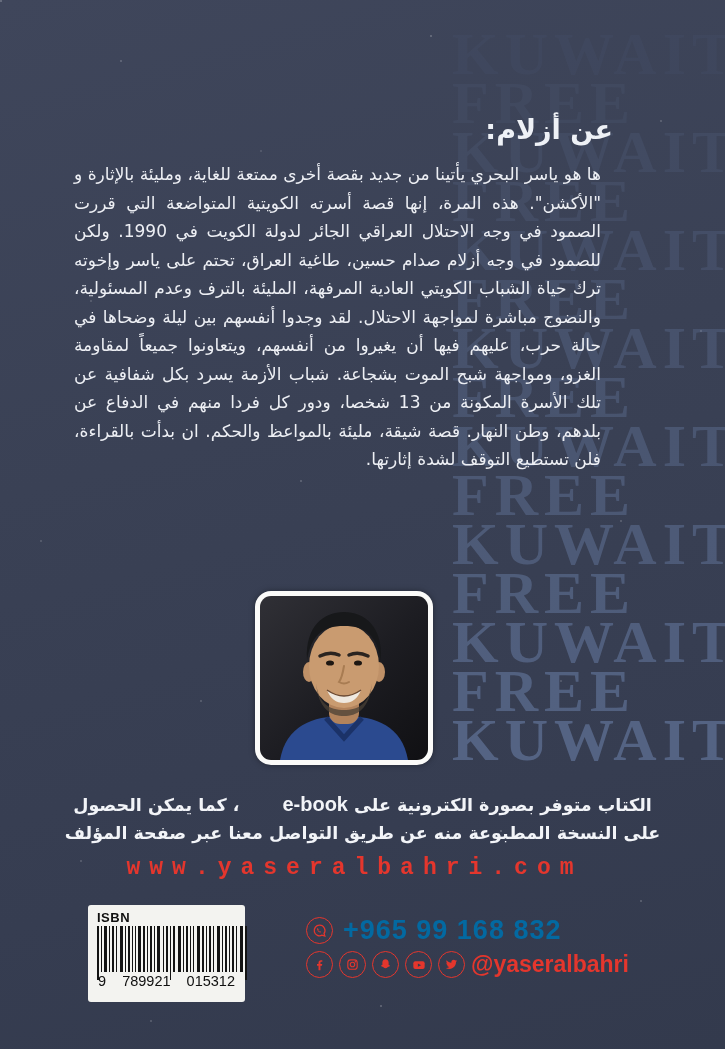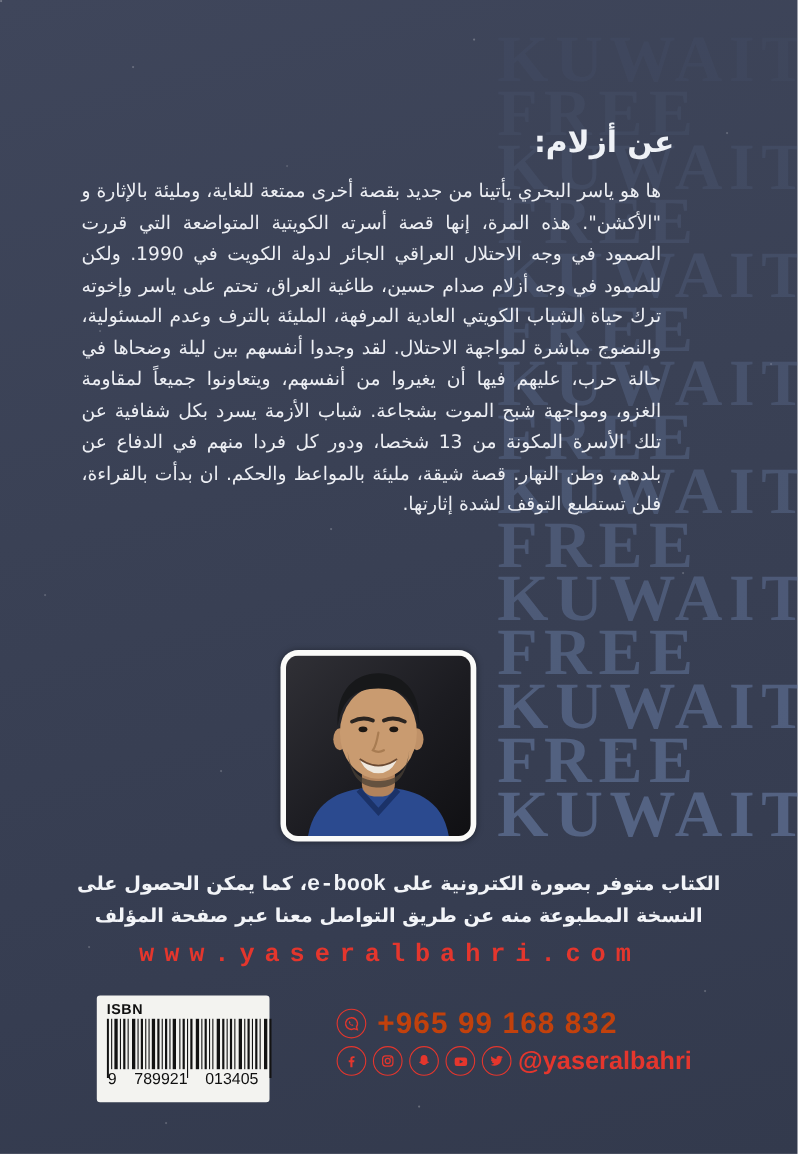--- a/index.html
+++ b/index.html
@@ -41,21 +41,21 @@
     position:absolute; top:591px; left:255px; width:178px; height:174px;
     background:#fbfbf9; border-radius:16px; padding:5px; box-sizing:border-box;
     z-index:3; box-shadow:0 0 6px rgba(0,0,0,.35);
   }
   .photo-frame svg { width:100%; height:100%; border-radius:11px; display:block; }
   .availability {
     position:absolute; top:790px; left:55px; right:55px; z-index:2;
     direction:rtl; text-align:center; color:#f2f4f8;
     font-size:17.5px; font-weight:bold; line-height:28px;
   }
-  .ebook-inline { direction:ltr; unicode-bidi:embed; font-family:Liberation Mono, monospace; font-size:20px; }
+  .ebook-inline { direction:ltr; unicode-bidi:embed; font-family:Liberation Sans, sans-serif; font-size:20px;margin-left:43px; }
   .website {
     position:absolute; top:855px; left:0; right:16px; z-index:2; text-align:center;
     font-family:Liberation Mono, monospace; font-weight:bold; font-size:23px;
     letter-spacing:9px; color:#e4362d; cursor:pointer;
   }
   .isbn-box {
     position:absolute; left:88px; top:905px; width:157px; height:97px; z-index:2;
     background:#f3f3f0; border-radius:3px; padding:5px 9px 3px; box-sizing:border-box; color:#101010;
   }
   .isbn-label { font-family:"Liberation Sans",sans-serif; font-size:13px; font-weight:bold; letter-spacing:.5px; }
@@ -70,21 +70,21 @@
   }
   .phone-row { display:flex; align-items:center; gap:10px; margin-top:7px; }
   .social-row { display:flex; align-items:center; gap:6px; margin-top:7px; }
   .badge {
     width:25px; height:25px; border:1.7px solid #e4362d; border-radius:50%;
     display:flex; align-items:center; justify-content:center; flex:0 0 auto; cursor:pointer;
   }
   .badge svg { display:block; }
   .phone-number {
     font-family:"Liberation Sans",sans-serif; font-size:27px; font-weight:bold;
-    color:#c2410c; letter-spacing:1px; line-height:1; cursor:pointer;
+    color:#0369a1; letter-spacing:1px; line-height:1; cursor:pointer;
   }
   .handle {
     font-family:"Liberation Sans",sans-serif; font-size:23px; font-weight:bold;
     color:#e4362d; margin-right:4px; line-height:1; cursor:pointer;
   }
 </style>
 </head>
 <body>
 
 <div class="speckles"></div>
@@ -198,21 +198,21 @@
       <rect x="132" y="0" width="1" height="46"></rect>
         <rect x="135" y="0" width="2" height="46"></rect>
       <rect x="139" y="0" width="1" height="46"></rect>
         <rect x="143" y="0" width="3" height="46"></rect>
       <rect x="148" y="0" width="2" height="54"></rect>
     </g>
   </svg>
   <div class="isbn-digits">
     <span>9</span>
     <span>789921</span>
-    <span>013405</span>
+    <span>015312</span>
   </div>
 </div>
 
 <div class="contact">
   <div class="phone-row">
     <span class="badge">
       <svg width="17" height="17" viewBox="0 0 24 24">
         <path d="M12 4.5 a7.5 7.5 0 1 0 3.6 14.1 L19.5 19.8 l-1.1-3.6 A7.5 7.5 0 0 0 12 4.5 Z" fill="none" stroke="#e4362d" stroke-width="1.8"></path>
         <path d="M9.4 8.6 c-.6.4-1 1.2-.6 2.3 .5 1.5 1.8 3 3.3 3.7 1 .5 1.9.3 2.4-.4 l-1.6-1.2 -.9.5 c-.7-.4-1.4-1.2-1.8-2 l.7-.8 Z" fill="#e4362d"></path>
       </svg>

